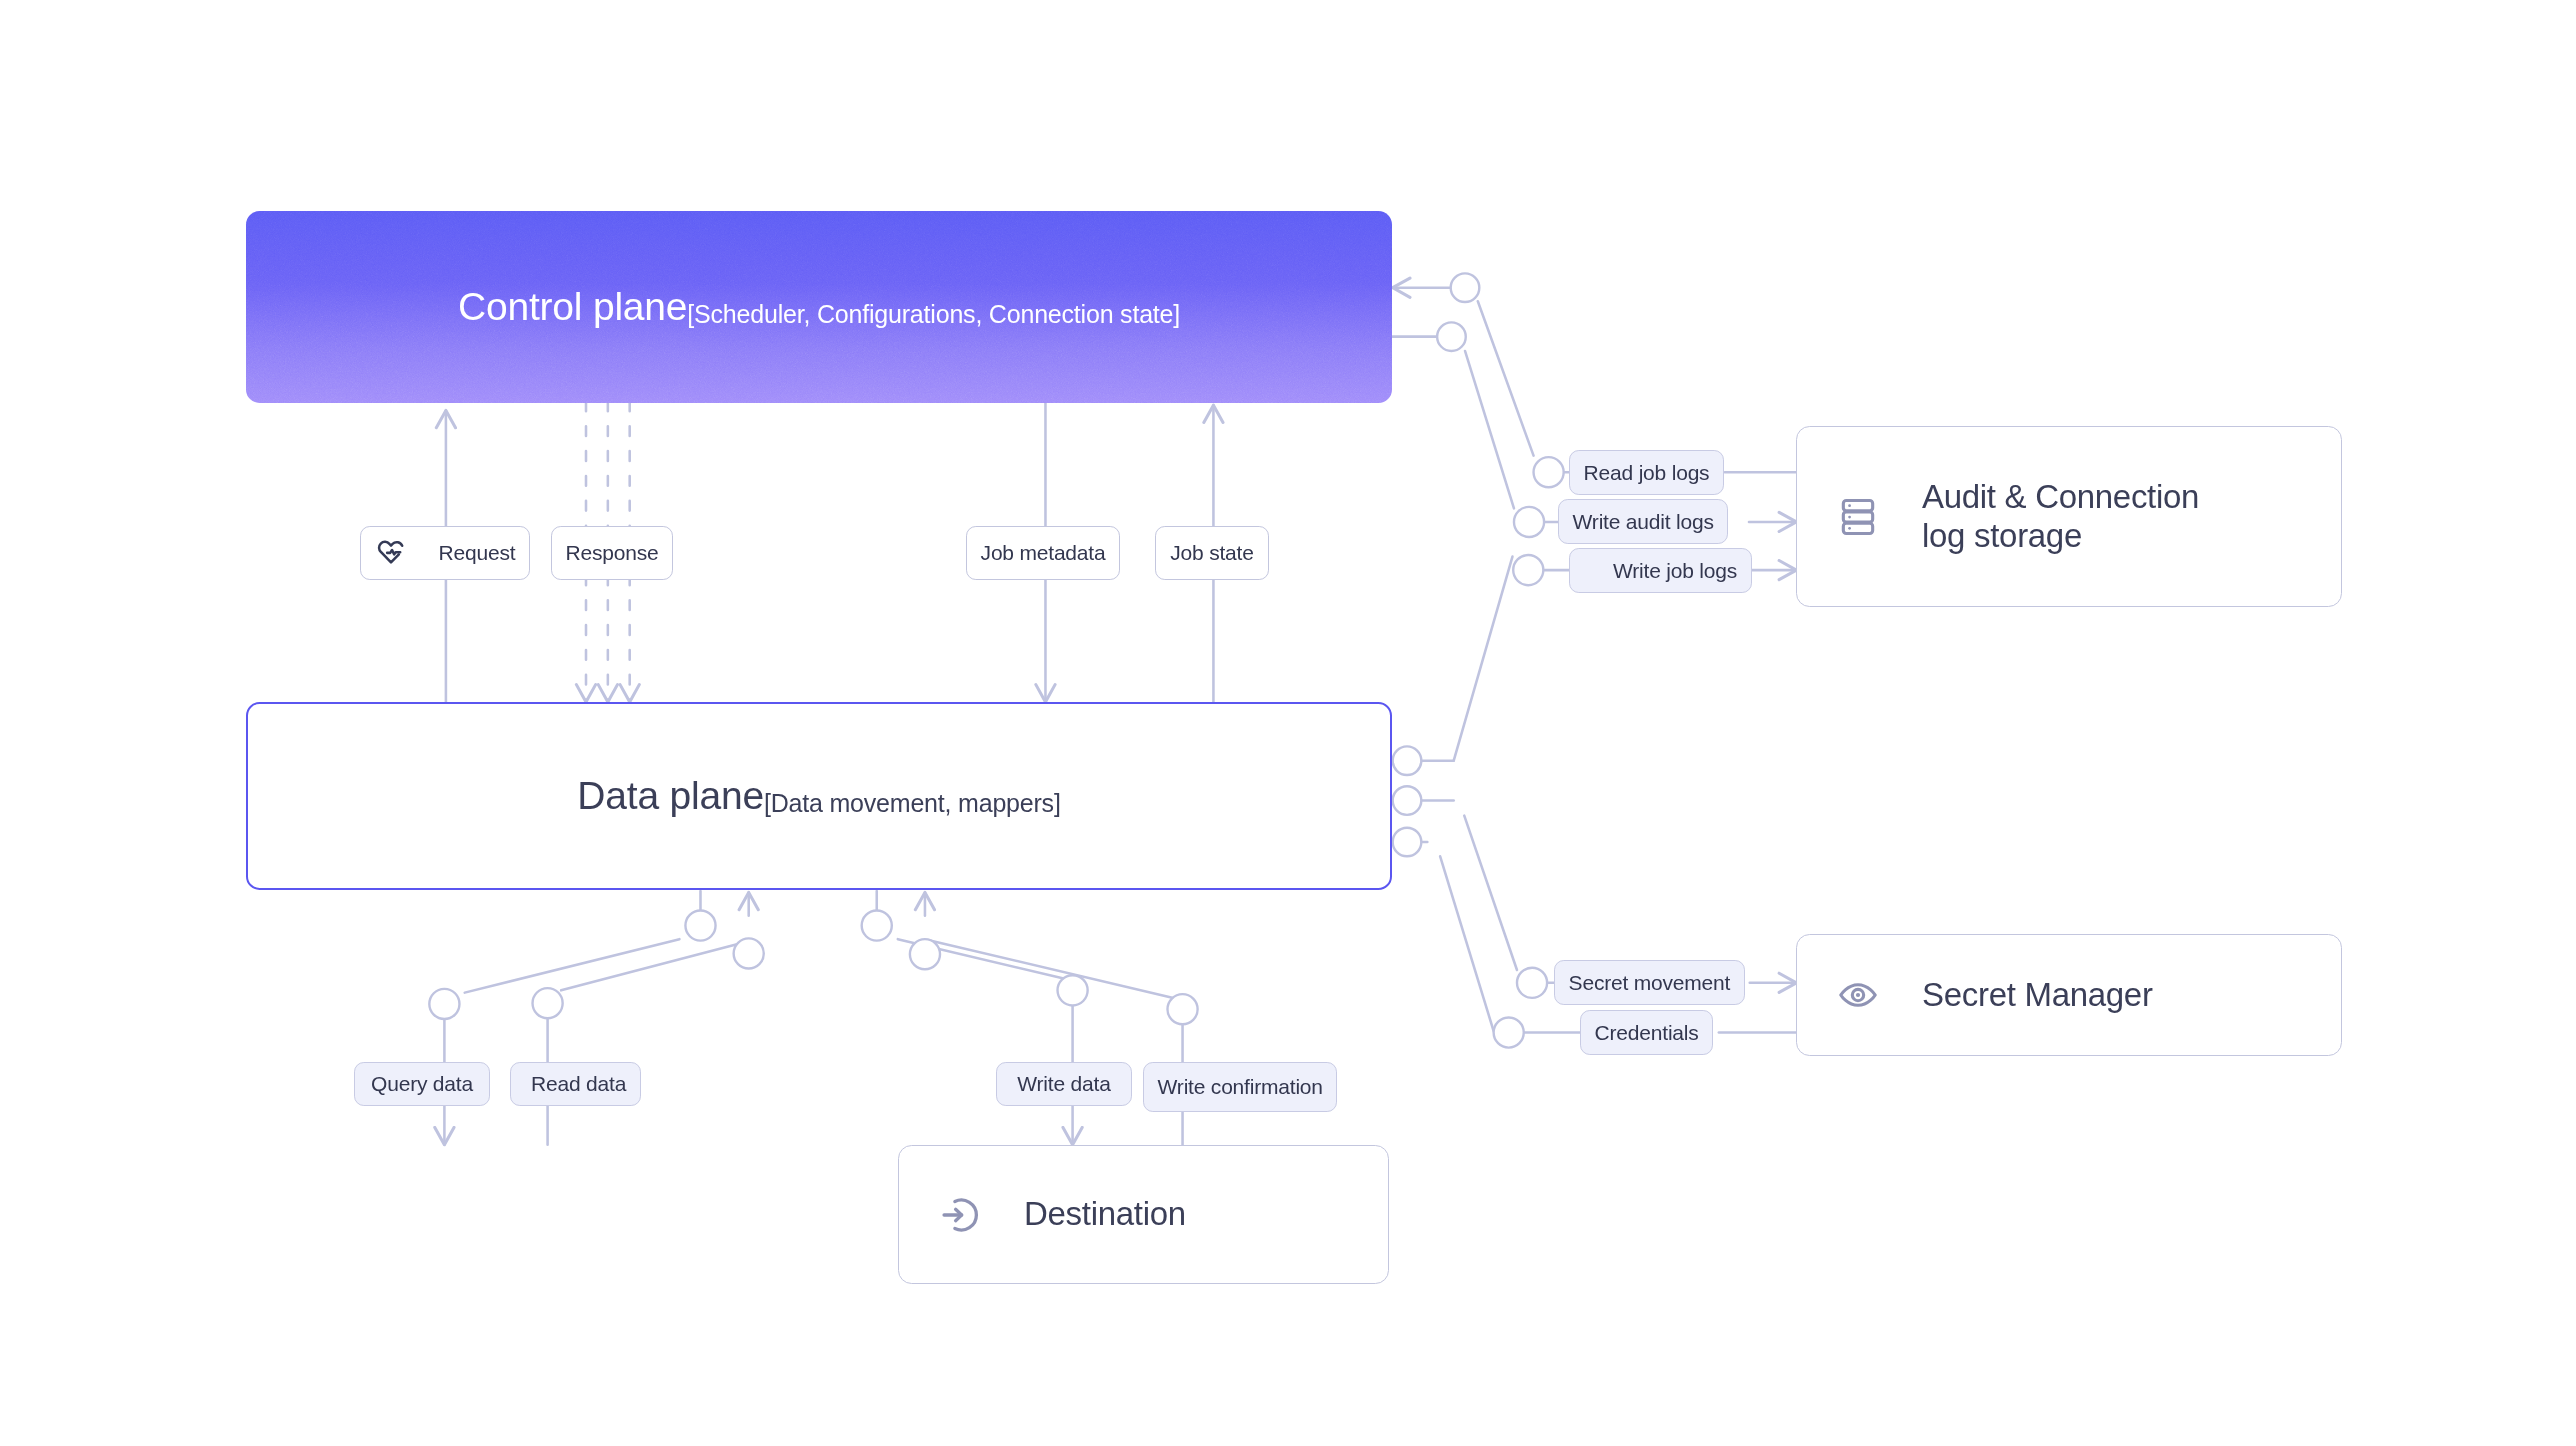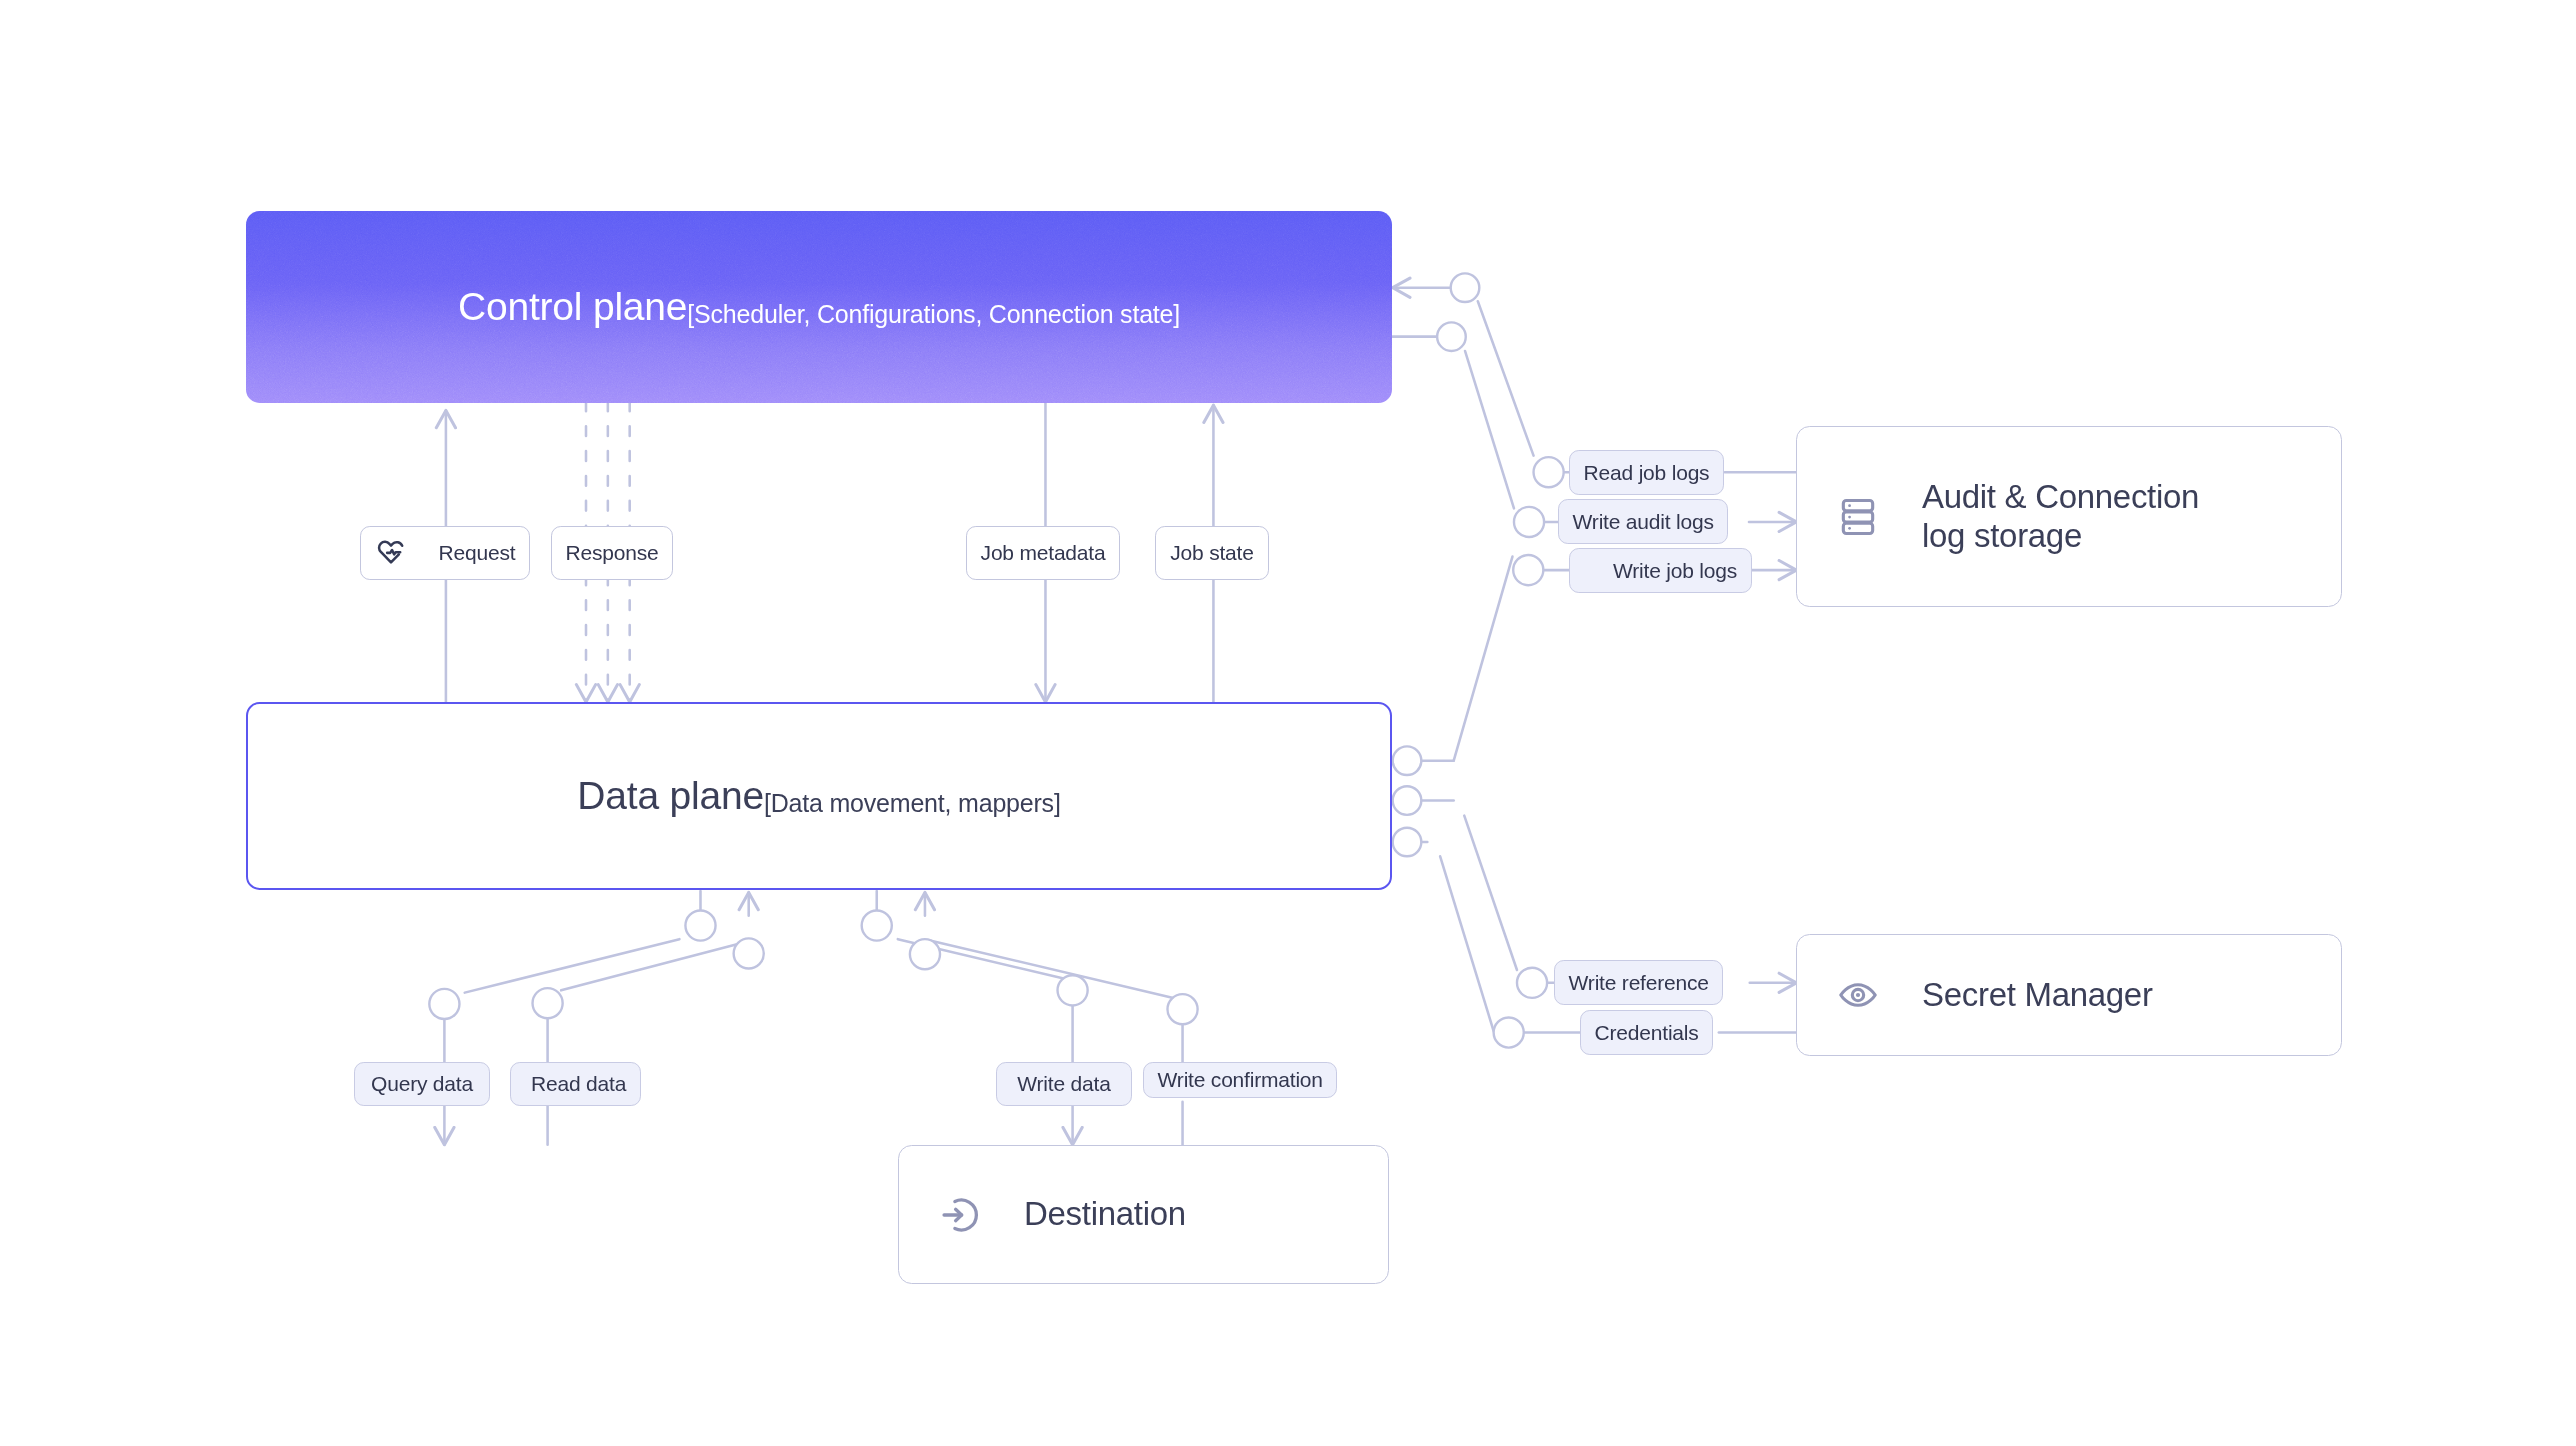--- a/index.html
+++ b/index.html
@@ -334,37 +334,37 @@
 
   <div class="chip chip-lav" id="chip-write-audit-logs" style="left:1558px; top:499px; height:45px;">
     <span>Write audit logs</span>
   </div>
 
   <div class="chip chip-lav" id="chip-write-job-logs" style="left:1569px; top:548px; height:45px;padding-left:43px;">
     <span>Write job logs</span>
   </div>
 
   <div class="chip chip-lav" id="chip-secret-reference" style="left:1554px; top:960px; height:45px;">
-    <span>Write reference</span>
+    <span>Secret movement</span>
   </div>
 
   <div class="chip chip-lav" id="chip-credentials" style="left:1580px; top:1010px; height:45px;text-align:center;">
     <span>Credentials</span>
   </div>
 
   <div class="chip chip-lav" id="chip-query-data" style="left:354px; top:1062px; height:44px; min-width:136px;">
     <span>Query data</span>
   </div>
 
   <div class="chip chip-lav" id="chip-read-data" style="left:510px; top:1062px; height:44px; min-width:122px;padding-left:20px;">
     <span>Read data</span>
   </div>
 
   <div class="chip chip-lav" id="chip-write-data" style="left:996px; top:1062px; height:44px; min-width:136px;">
     <span>Write data</span>
   </div>
 
-  <div class="chip chip-lav" id="chip-write-confirmation" style="left:1143px; top:1062px; height:36px;">
+  <div class="chip chip-lav" id="chip-write-confirmation" style="left:1143px; top:1062px; height:50px;">
     <span>Write confirmation</span>
   </div>
 
 </div>
 
 
 </body></html>

